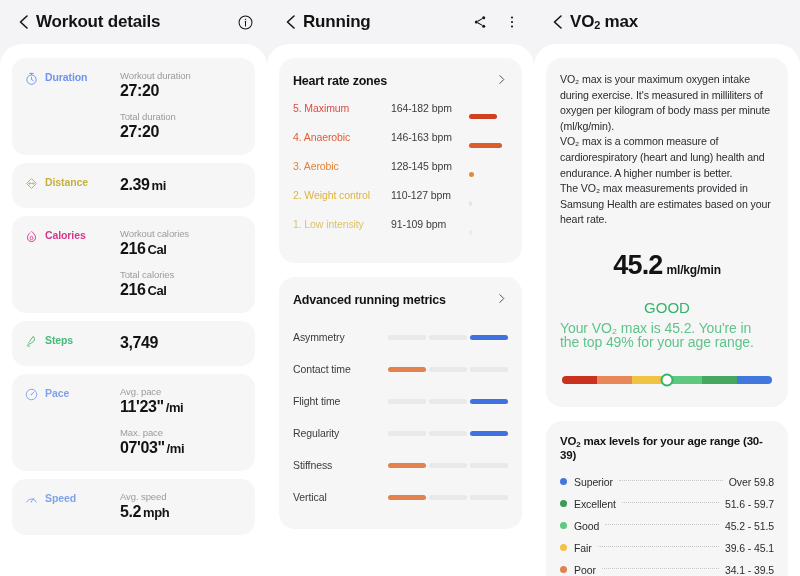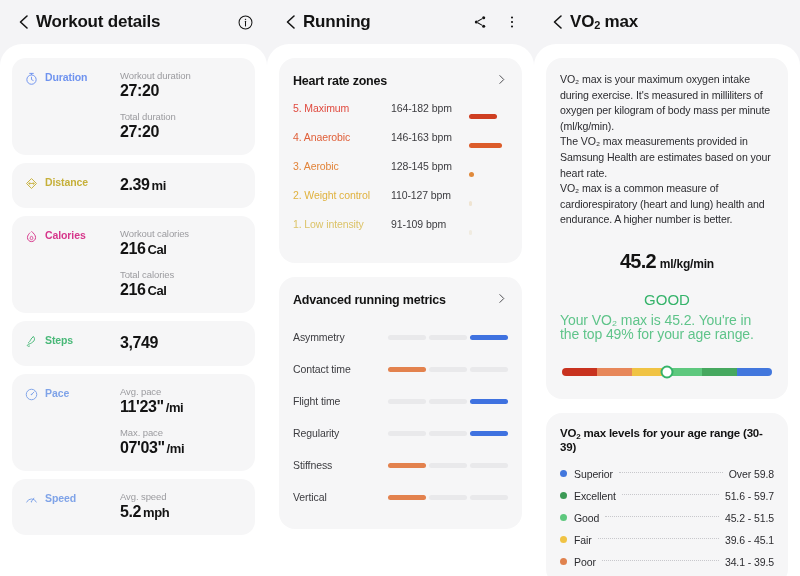--- a/index.html
+++ b/index.html
@@ -62,21 +62,21 @@
   .atrack { flex: 1 1 auto; display: flex; gap: 3px; align-items: center; }
   .aseg { flex: 1 1 0; height: 5px; border-radius: 3px; background: #e9e9eb; }
   .aseg.fill-blue { background: #3f72e0; }
   .aseg.fill-orange { background: #e3824e; }
 
   
   .p3sec { background: #f6f6f7; border-radius: 16px; margin: 14px 12px 10px 12px; padding: 14px 14px 16px 14px; }
   .desc { font-size: 10.6px; line-height: 15.6px; color: #2c2c30; letter-spacing: -0.1px; }
   .desc p { margin: 0; }
   .vnum { text-align: center; margin-top: 22px; }
-  .vnum .n { font-size: 20px; font-weight: bold; color: #131313; letter-spacing: -0.8px; }
+  .vnum .n { font-size: 27px; font-weight: bold; color: #131313; letter-spacing: -0.8px; }
   .vnum .unit { font-size: 12px; font-weight: bold; color: #131313; margin-left: 4px; letter-spacing: -0.2px; }
   .vrating { text-align: center; font-size: 15px; color: #35b36a; margin-top: 18px; letter-spacing: 0px; }
   .vmsg { font-size: 14px; color: #5fc48a; line-height: 14px; margin-top: 5px; letter-spacing: -0.1px; }
   .gauge { position: relative; margin: 24px 2px 4px 2px; height: 14px; display: flex; align-items: center; }
   .gtrack { display: flex; width: 100%; height: 8px; border-radius: 4px; overflow: hidden; }
   .gseg { flex: 1 1 0; height: 100%; }
   .gmark {
     position: absolute; width: 13px; height: 13px; border-radius: 50%;
     background: #ffffff; border: 2.2px solid #35b36a; top: 50%;
     transform: translate(-50%, -50%);
@@ -391,22 +391,22 @@
           <path d="M13 4 L6.5 10 L13 16" fill="none" stroke="#131313" stroke-width="1.6" stroke-linecap="round" stroke-linejoin="round"></path>
         </svg>
       </div>
       <div class="title"><span>VO</span><span class="sub">2</span><span> max</span></div>
     </div>
     <div class="sheet">
 
       <div class="p3sec">
         <div class="desc">
           <p>VO₂ max is your maximum oxygen intake during exercise. It's measured in milliliters of oxygen per kilogram of body mass per minute (ml/kg/min).</p>
+          <p>VO₂ max is a common measure of cardiorespiratory (heart and lung) health and endurance. A higher number is better.</p>
           <p>The VO₂ max measurements provided in Samsung Health are estimates based on your heart rate.</p>
-          <p>VO₂ max is a common measure of cardiorespiratory (heart and lung) health and endurance. A higher number is better.</p>
         </div>
 
         <div class="vnum">
           <span class="n">45.2</span><span class="unit">ml/kg/min</span>
         </div>
 
         <div class="vrating">GOOD</div>
         <div class="vmsg">Your VO₂ max is 45.2. You're in the top 49% for your age range.</div>
 
         <div class="gauge">

